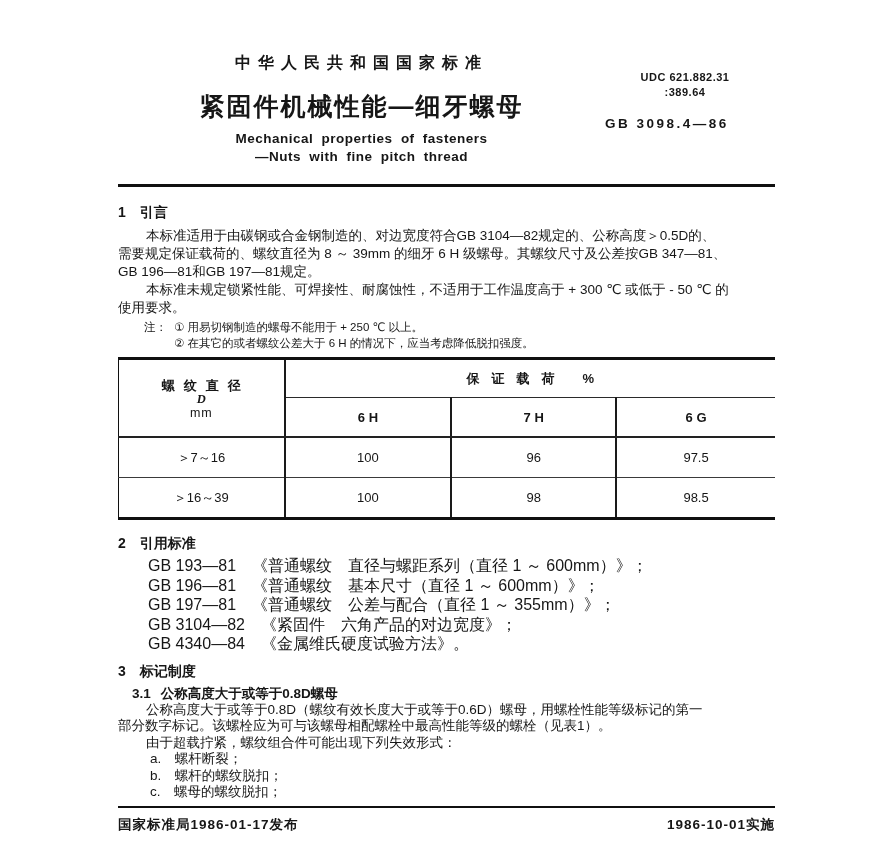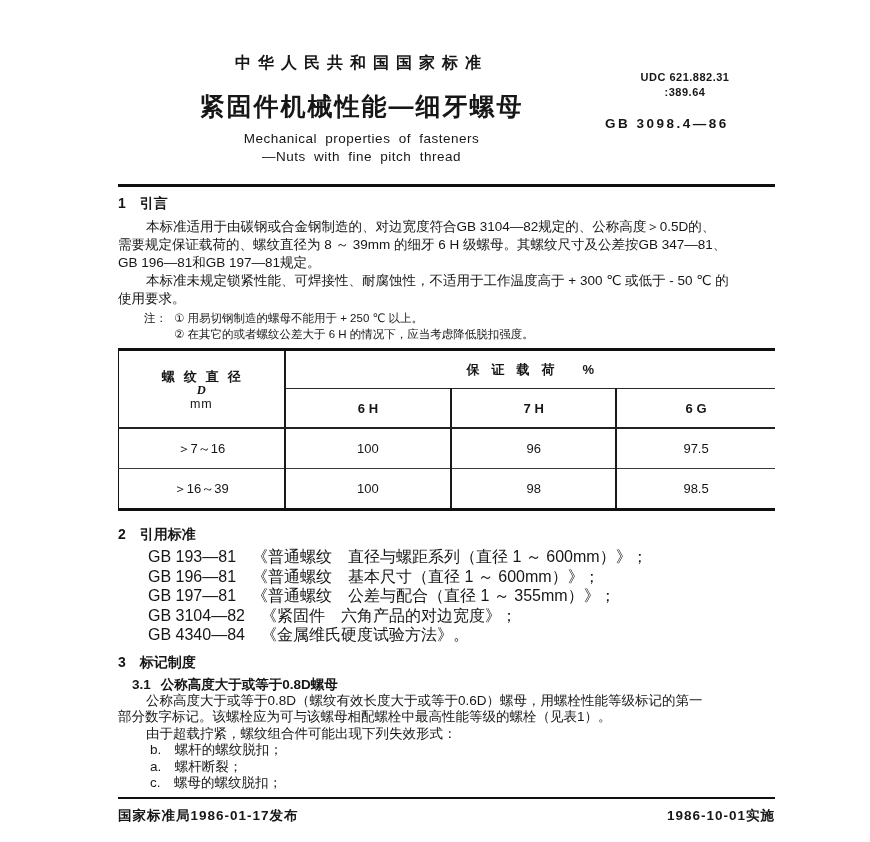--- a/index.html
+++ b/index.html
@@ -9,27 +9,27 @@
     color:#161616;
   }
   .doc{width:657px;margin:0 0 0 118px;padding-top:52px;}
 
   
   .hdr{display:flex;}
   .hdr-main{width:487px;text-align:center;}
   .hdr-side{width:170px;padding-top:18px;}
   .nsl{font-size:16px;font-weight:bold;letter-spacing:7px;line-height:22px;white-space:nowrap;}
   .title-zh{font-size:25px;font-weight:bold;letter-spacing:2px;line-height:28px;margin-top:18px;white-space:nowrap;}
-  .title-en{font-size:13.5px;font-weight:normal;line-height:18px;margin-top:10px;letter-spacing:0.5px;word-spacing:4px;}
+  .title-en{font-size:13.5px;font-weight:bold;line-height:18px;margin-top:10px;letter-spacing:0.5px;word-spacing:4px;}
   .udc-block{width:160px;text-align:center;font-size:11px;font-weight:bold;line-height:15px;letter-spacing:0.5px;}
   .gbno{margin-top:16px;font-size:13.5px;font-weight:bold;letter-spacing:2.5px;white-space:nowrap;}
   .rule-thick{height:3px;background:#101010;margin-top:18px;}
 
   
-  .h1{font-size:14px;font-weight:bold;margin-top:7px;line-height:18px;}
+  .h1{font-size:14px;font-weight:bold;margin-top:16px;line-height:18px;}
   .h1 .ht{margin-left:14px;}
   .para{margin-top:6px;}
   .bl{font-size:13.5px;line-height:18px;white-space:nowrap;}
   .ind{text-indent:28px;}
 
   .notes{margin-left:26px;margin-top:3px;font-size:11.5px;line-height:15.5px;}
   .note-row{display:flex;white-space:nowrap;}
   .note-label{width:30px;flex:none;}
   .note-cont{margin-left:30px;white-space:nowrap;}
 
@@ -157,22 +157,22 @@
 
   <div class="h1" style="margin-top:8px;">
     <span>3</span><span class="ht">标记制度</span>
   </div>
   <div class="h31">
     <span>3.1</span><span class="ht">公称高度大于或等于0.8D螺母</span>
   </div>
   <div class="s3p ind">公称高度大于或等于0.8D（螺纹有效长度大于或等于0.6D）螺母，用螺栓性能等级标记的第一</div>
   <div class="s3p">部分数字标记。该螺栓应为可与该螺母相配螺栓中最高性能等级的螺栓（见表1）。</div>
   <div class="s3p ind">由于超载拧紧，螺纹组合件可能出现下列失效形式：</div>
+  <div class="fail-item">a.　螺杆断裂；</div>
   <div class="fail-item">b.　螺杆的螺纹脱扣；</div>
-  <div class="fail-item">a.　螺杆断裂；</div>
   <div class="fail-item">c.　螺母的螺纹脱扣；</div>
 
   <div class="rule-mid"></div>
   <div class="footer-row">
     <span>国家标准局1986-01-17发布</span>
     <span>1986-10-01实施</span>
   </div>
 
 </div>
 

